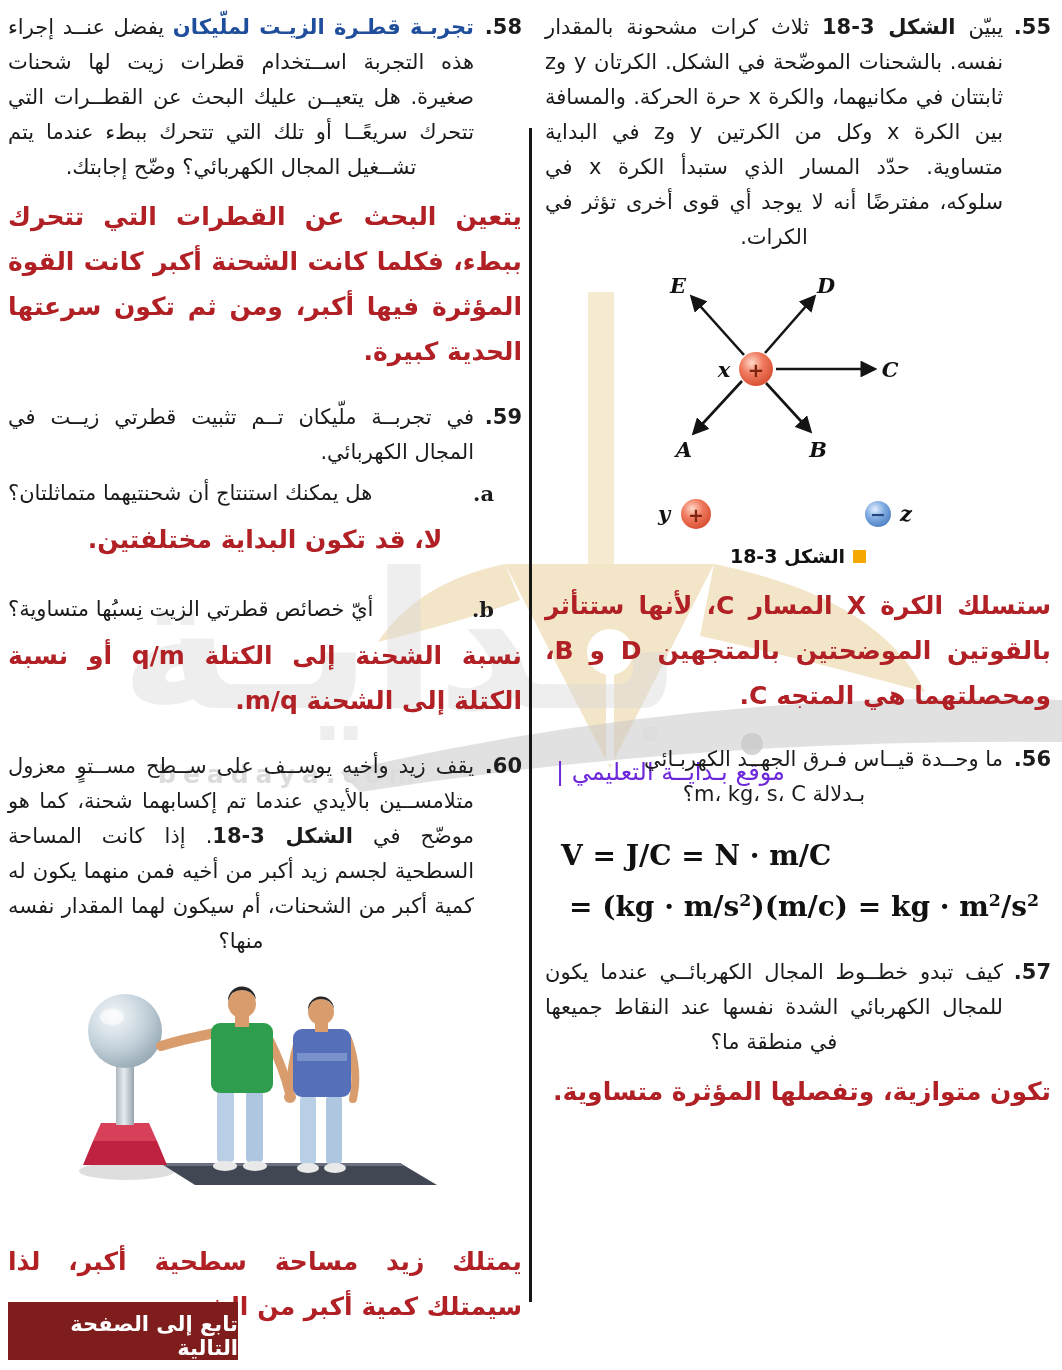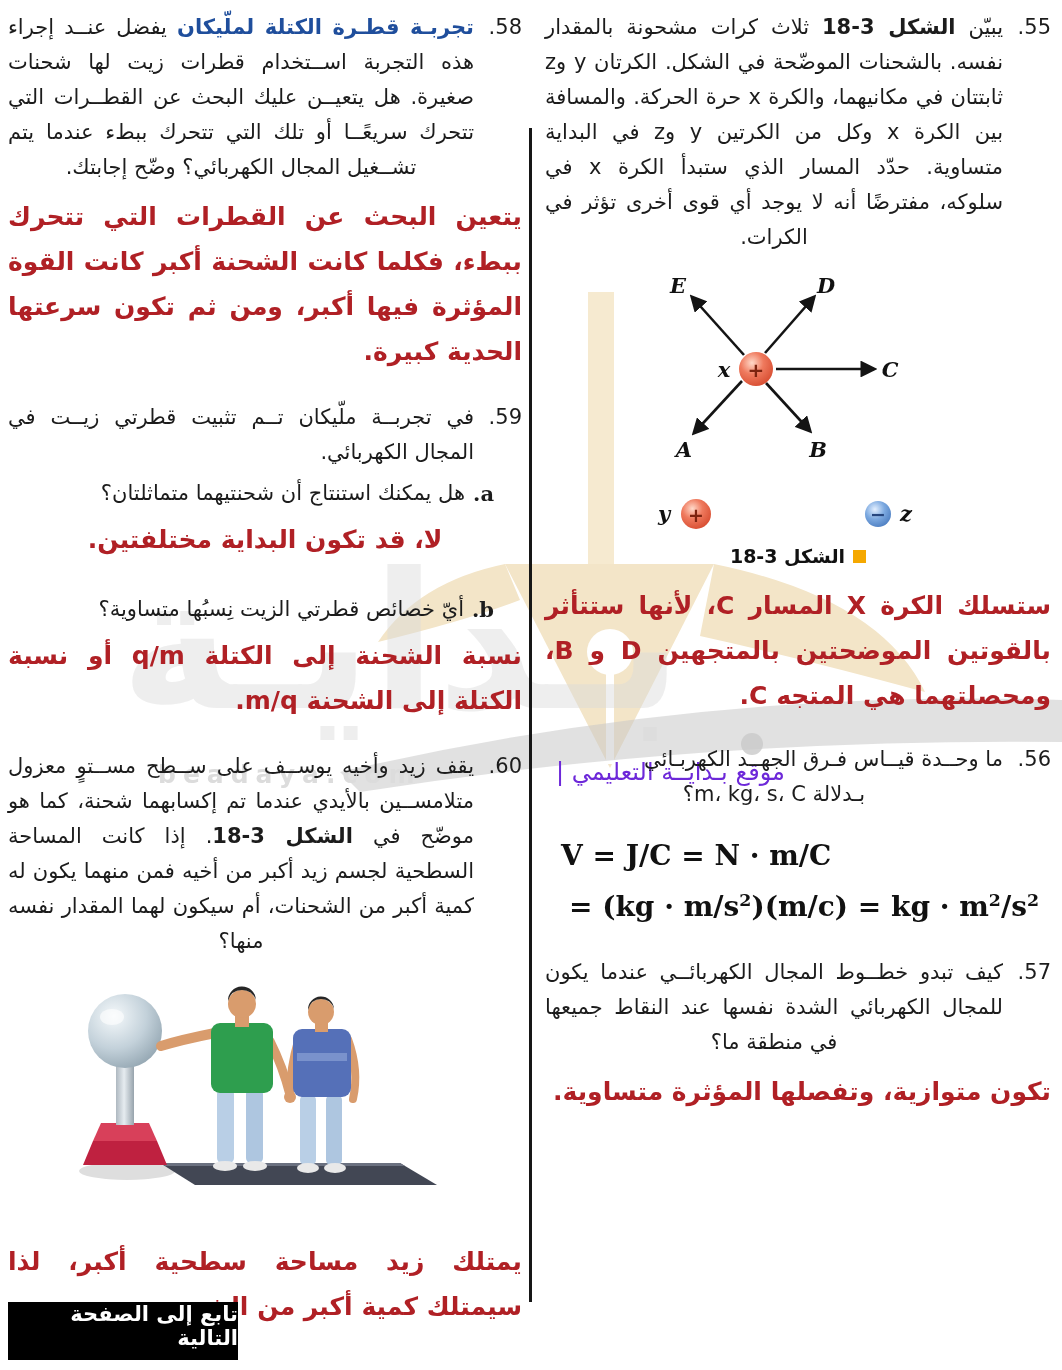--- a/index.html
+++ b/index.html
@@ -16,30 +16,30 @@
   .wm-big   { position:absolute; left:120px; top:548px; font-size:190px; font-weight:bold; color:#dadada; opacity:.45; line-height:1; }
 
   
   #divider { position:absolute; left:529px; top:128px; width:3px; height:1174px; background:#161616; z-index:1; }
   .col { position:absolute; top:0; z-index:1; direction:rtl; }
   #col-right { left:545px; width:506px; }
   #col-left  { left:8px;   width:514px; }
 
   
   .q { display:flex; gap:6px; color:#1c1c1c; font-size:21px; line-height:35px; }
-  .q .num { flex:0 0 42px; font-weight:normal; }
+  .q .num { flex:0 0 42px; font-weight:bold; }
   .q .qt  { flex:1; text-align:justify; }
   .center-last .qt { text-align-last:center; }
   .kw { color:#1f4e9c; font-weight:bold; }
   .fref { font-weight:bold; }
   .q56-l2 { display:block; text-align:center; }
 
   .sub { display:flex; gap:8px; padding-right:28px; color:#1c1c1c; font-size:21px; line-height:35px; }
   .sub .slabel { font-weight:bold; flex:0 0 20px; font-family:"DejaVu Serif",serif; }
-  .sub .st { flex:1; text-align:right; }
+  .sub .st { flex:1; text-align:left; }
 
   
   .ans { color:#b02025; font-weight:bold; font-size:25px; line-height:45px; text-align:justify; }
   .ans-center { text-align:center; }
   .ans-right  { text-align:left; text-align:right; }
 
   
   .equation { direction:ltr; text-align:left; padding-left:16px; margin-top:22px;
               font-family:"DejaVu Serif", serif; font-weight:bold; color:#111;
               font-size:28px; line-height:44px; }
@@ -50,22 +50,22 @@
   .figure { width:340px; margin:14px auto 0; }
   .fig-caption { display:flex; direction:rtl; justify-content:center; align-items:center; gap:8px;
                  margin-top:4px; font-size:19px; font-weight:bold; color:#111; }
   .cap-square { width:13px; height:13px; background:#f5a800; display:inline-block; }
 
   
   .illus { width:400px; margin:12px auto 0; }
 
   
   #footer-banner { position:absolute; left:8px; top:1302px; width:230px; height:58px;
-                   background:#000000; color:#fff; z-index:2;
-                   display:flex; align-items:flex-start; justify-content:center;
+                   background:#7f1d1d; color:#fff; z-index:2;
+                   display:flex; align-items:flex-end; justify-content:center;
                    font-size:21px; font-weight:bold; }.mt16{margin-top:16px}.mt20{margin-top:9px}
   .mt24{margin-top:24px}.mt26{margin-top:26px}.mt30{margin-top:30px}
   .mt34{margin-top:34px}.mt6{margin-top:6px}
   .pad-top{padding-top:10px}
 </style>
 </head>
 <body>
 
 <div id="watermark">
   <div class="wm-big">بـدايـة</div>
@@ -157,21 +157,21 @@
   </div>
 
   <div class="ans ans-right mt20">تكون متوازية، وتفصلها المؤثرة متساوية.</div>
 
 </div>
 
 <div id="col-left" class="col">
 
   <div class="q center-last pad-top">
     <b class="num">58.</b>
-    <div class="qt"><b class="kw">تجربـة قطـرة الكتلة لملّيكان</b><span> يفضل عنــد إجراء هذه التجربة اســتخدام قطرات زيت لها شحنات صغيرة. هل يتعيــن عليك البحث عن القطــرات التي تتحرك سريعًــا أو تلك التي تتحرك ببطء عندما يتم تشــغيل المجال الكهربائي؟ وضّح إجابتك.</span></div>
+    <div class="qt"><b class="kw">تجربـة قطـرة الزيـت لملّيكان</b><span> يفضل عنــد إجراء هذه التجربة اســتخدام قطرات زيت لها شحنات صغيرة. هل يتعيــن عليك البحث عن القطــرات التي تتحرك سريعًــا أو تلك التي تتحرك ببطء عندما يتم تشــغيل المجال الكهربائي؟ وضّح إجابتك.</span></div>
   </div>
 
   <div class="ans mt20">يتعين البحث عن القطرات التي تتحرك ببطء، فكلما كانت الشحنة أكبر كانت القوة المؤثرة فيها أكبر، ومن ثم تكون سرعتها الحدية كبيرة.</div>
 
   <div class="q mt26">
     <b class="num">59.</b>
     <div class="qt">في تجربــة ملّيكان تــم تثبيت قطرتي زيــت في المجال الكهربائي.</div>
   </div>
 
   <div class="sub mt6">

